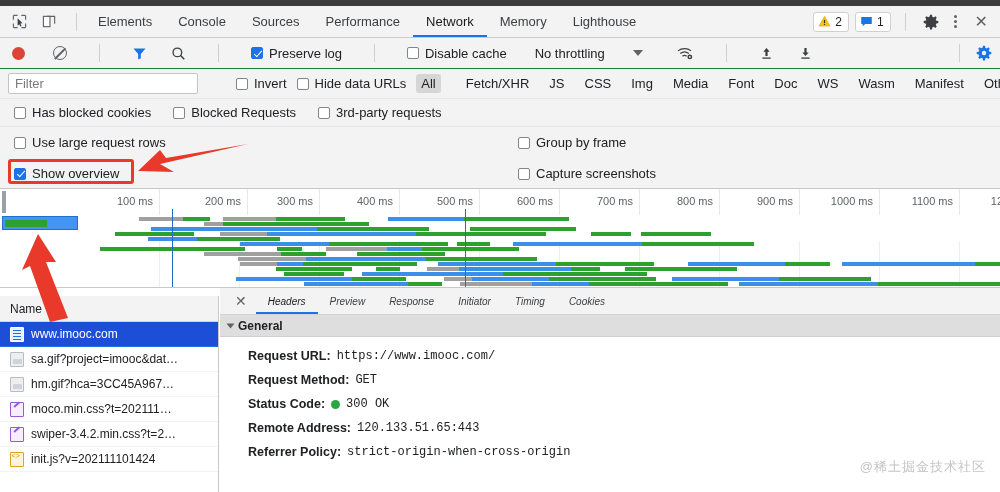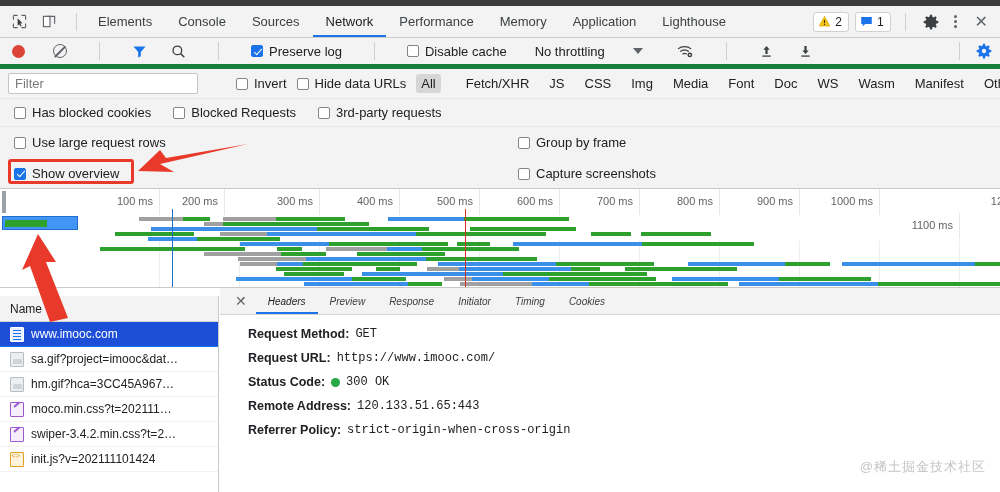--- a/index.html
+++ b/index.html
@@ -45,21 +45,21 @@
     padding: 1px 6px 1px 4px; height: 20px; background: #fff; font-size: 12px;
   }
   .badge-num { font-size: 12px; color: #202124; }
   .kebab { display: flex; flex-direction: column; gap: 2px; padding: 0 6px; }
   .kebab i { width: 3px; height: 3px; background: #5f6368; border-radius: 50%; display: block; }
   .close-x { font-size: 16px; color: #5f6368; padding: 0 6px; line-height: 1; }
 
   
   .netbar {
     position: absolute; left: 0; top: 38px; width: 1000px; height: 31px;
-    background: #f3f3f3; border-bottom: 5px solid #15803d;
+    background: #f3f3f3; border-bottom: 1px solid #15803d;
     display: flex; align-items: center; padding: 0 8px; gap: 24px;
   }
   .rec-dot { width: 13px; height: 13px; border-radius: 50%; background: #db4437; margin: 0 4px; }
   .circ-slash {
     width: 14px; height: 14px; border: 1.6px solid #5f6368; border-radius: 50%;
     position: relative;
   }
   .circ-slash:after {
     content: ""; position: absolute; left: 50%; top: -1px; width: 1.6px; height: 15px;
     background: #5f6368; transform: translateX(-50%) rotate(45deg);
@@ -229,24 +229,23 @@
           <rect x="1.5" y="2.5" width="7" height="11" stroke="#5f6368" stroke-width="1.2" fill="#fff"></rect>
           <path d="M5.5 2.5h8v8" stroke="#5f6368" stroke-width="1.2" fill="none"></path>
         </svg>
       </div>
       <div class="vsep"></div>
     </div>
     <div class="tabs">
       <div class="tab">Elements</div>
       <div class="tab">Console</div>
       <div class="tab">Sources</div>
+      <div class="tab">Performance</div>
       <div class="tab active">Network</div>
-      <div class="tab">Performance</div>
       <div class="tab">Memory</div>
-      <div class="tab">Application</div>
       <div class="tab">Lighthouse</div>
     </div>
     <div class="tabbar-right">
       <div class="badge">
         <svg width="13" height="13" viewBox="0 0 16 16">
           <path d="M8 1.6l6.6 12H1.4z" fill="#f5c518" stroke="#d9a400" stroke-width="0.8"></path>
           <rect x="7.3" y="6" width="1.4" height="4" fill="#3c2f00"></rect>
           <rect x="7.3" y="11" width="1.4" height="1.4" fill="#3c2f00"></rect>
         </svg>
         <span class="badge-num">2</span>
@@ -402,30 +401,30 @@
           <span class="cb"></span>
           <span>Capture screenshots</span>
         </label>
       </div>
     </div>
   </div>
 
   <div class="overview">
     <div class="ov-ruler">
       <div class="ov-tick" style="left:0px;   width:160px;">100 ms</div>
-      <div class="ov-tick" style="left:145px; width:80px;">200 ms</div>
+      <div class="ov-tick" style="left:168px; width:80px;">200 ms</div>
       <div class="ov-tick" style="left:240px; width:80px;">300 ms</div>
       <div class="ov-tick" style="left:320px; width:80px;">400 ms</div>
       <div class="ov-tick" style="left:400px; width:80px;">500 ms</div>
       <div class="ov-tick" style="left:480px; width:80px;">600 ms</div>
       <div class="ov-tick" style="left:560px; width:80px;">700 ms</div>
       <div class="ov-tick" style="left:640px; width:80px;">800 ms</div>
       <div class="ov-tick" style="left:720px; width:80px;">900 ms</div>
       <div class="ov-tick" style="left:800px; width:80px;">1000 ms</div>
-      <div class="ov-tick" style="left:880px; width:80px;margin-top:24px;">1100 ms</div>
+      <div class="ov-tick" style="left:880px; width:80px;">1100 ms</div>
       <div class="ov-tick" style="left:960px; width:80px;">1200 ms</div>
     </div>
 
     <div class="ov-canvas">
       <div class="ov-grid" style="left:0px;  width:160px;"></div>
       <div class="ov-grid" style="left:160px;width:80px;"></div>
       <div class="ov-grid" style="left:240px;width:80px;"></div>
       <div class="ov-grid" style="left:320px;width:80px;"></div>
       <div class="ov-grid" style="left:400px;width:80px;"></div>
       <div class="ov-grid" style="left:480px;width:80px;"></div>
@@ -550,29 +549,33 @@
       <div class="det-tabs">
         <div class="det-close">✕</div>
         <div class="det-tab active">Headers</div>
         <div class="det-tab">Preview</div>
         <div class="det-tab">Response</div>
         <div class="det-tab">Initiator</div>
         <div class="det-tab">Timing</div>
         <div class="det-tab">Cookies</div>
       </div>
 
+      <div class="sec-head">
+        <span class="tri"></span>
+        <span>General</span>
+      </div>
 
       <div class="kvlist">
+        <div class="kv">
+          <span class="k">Request URL:</span>
+          <span class="v">https://www.imooc.com/</span>
+        </div>
         <div class="kv">
           <span class="k">Request Method:</span>
           <span class="v">GET</span>
-        </div>
-        <div class="kv">
-          <span class="k">Request URL:</span>
-          <span class="v">https://www.imooc.com/</span>
         </div>
         <div class="kv">
           <span class="k">Status Code:</span>
           <span class="status-dot"></span>
           <span class="v">300 OK</span>
         </div>
         <div class="kv">
           <span class="k">Remote Address:</span>
           <span class="v">120.133.51.65:443</span>
         </div>

